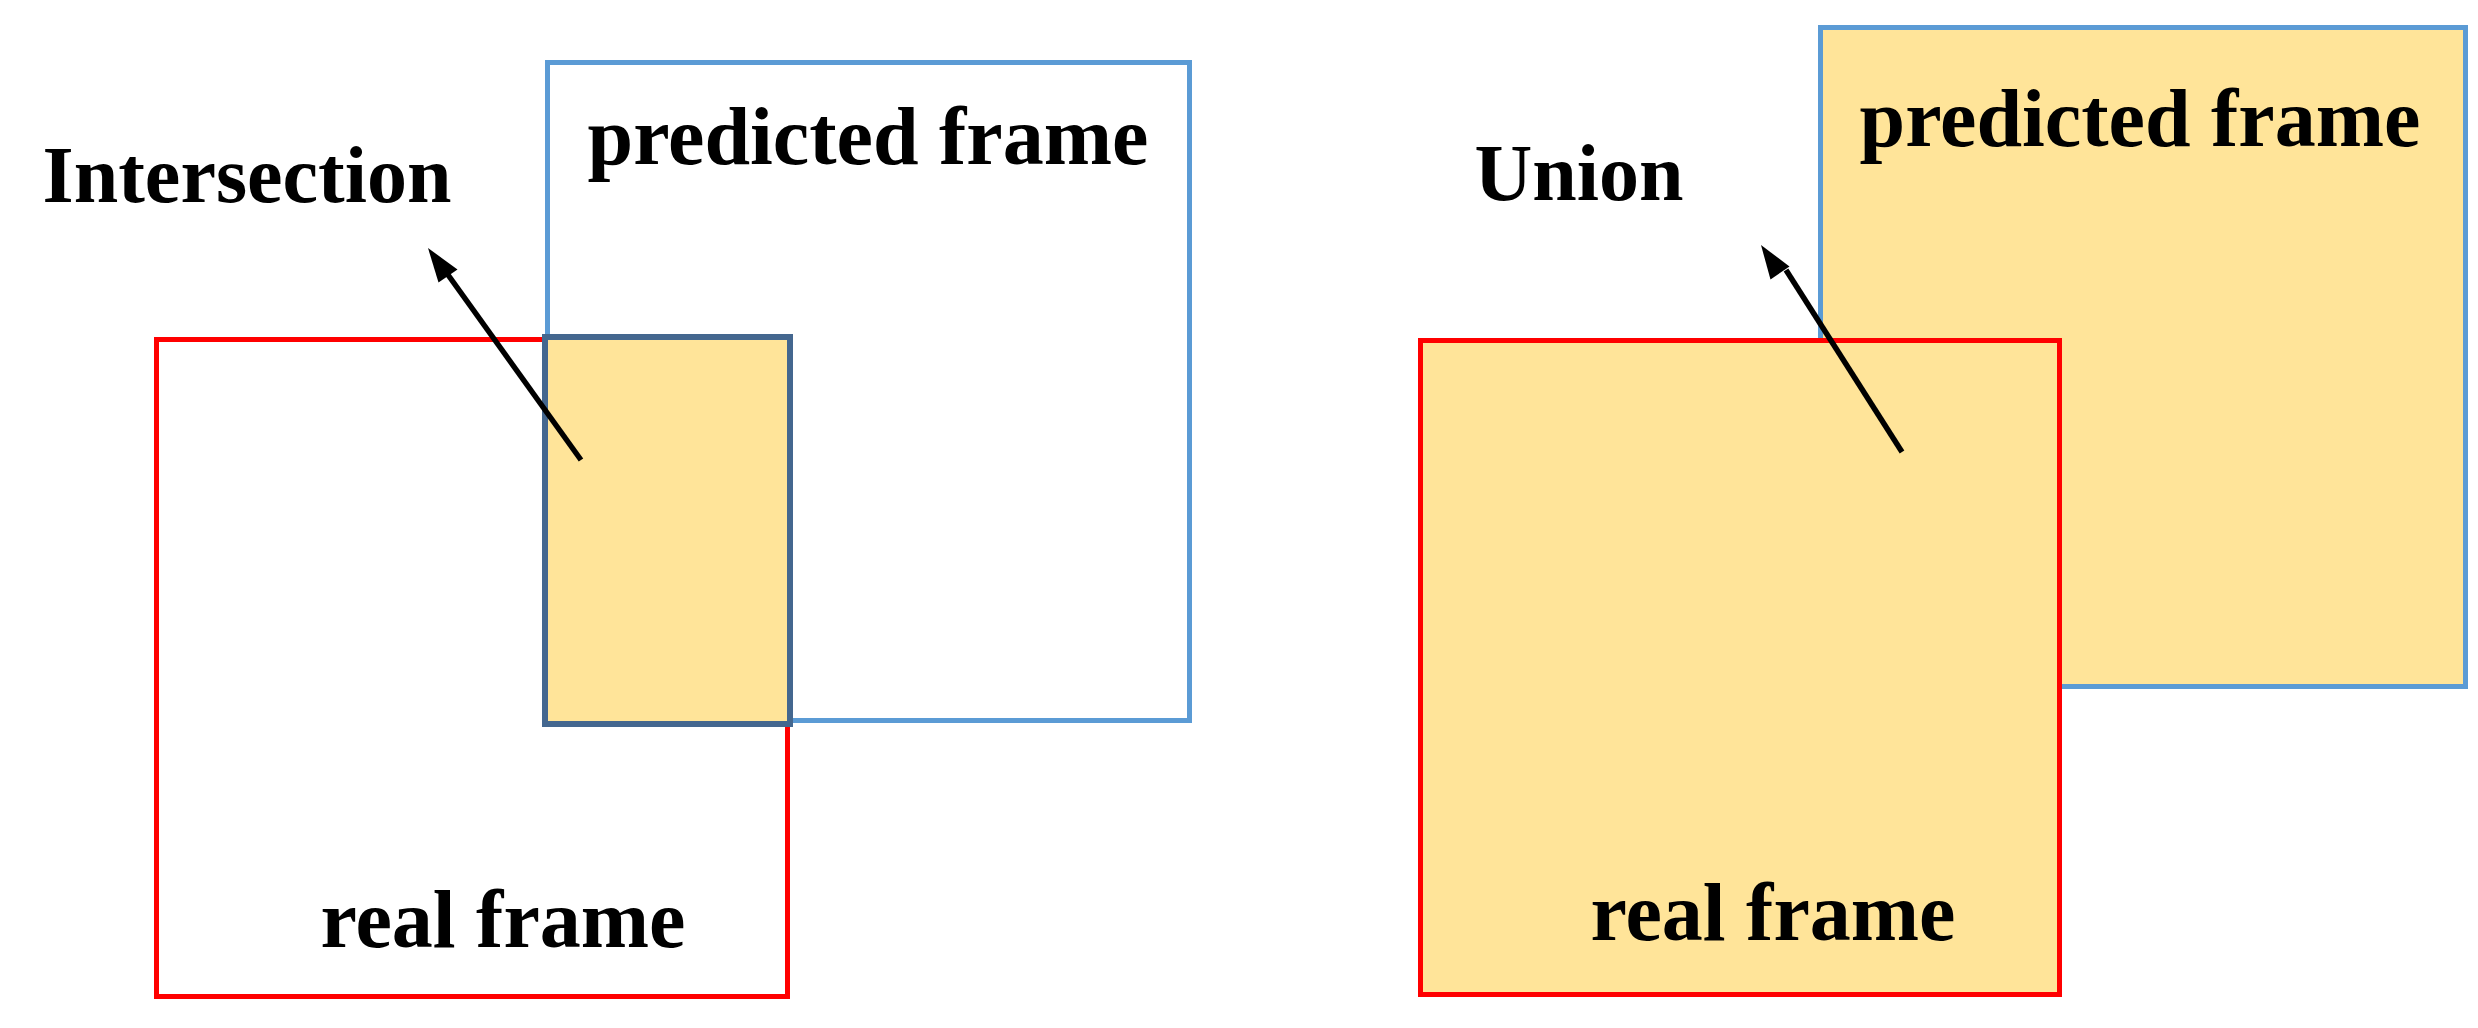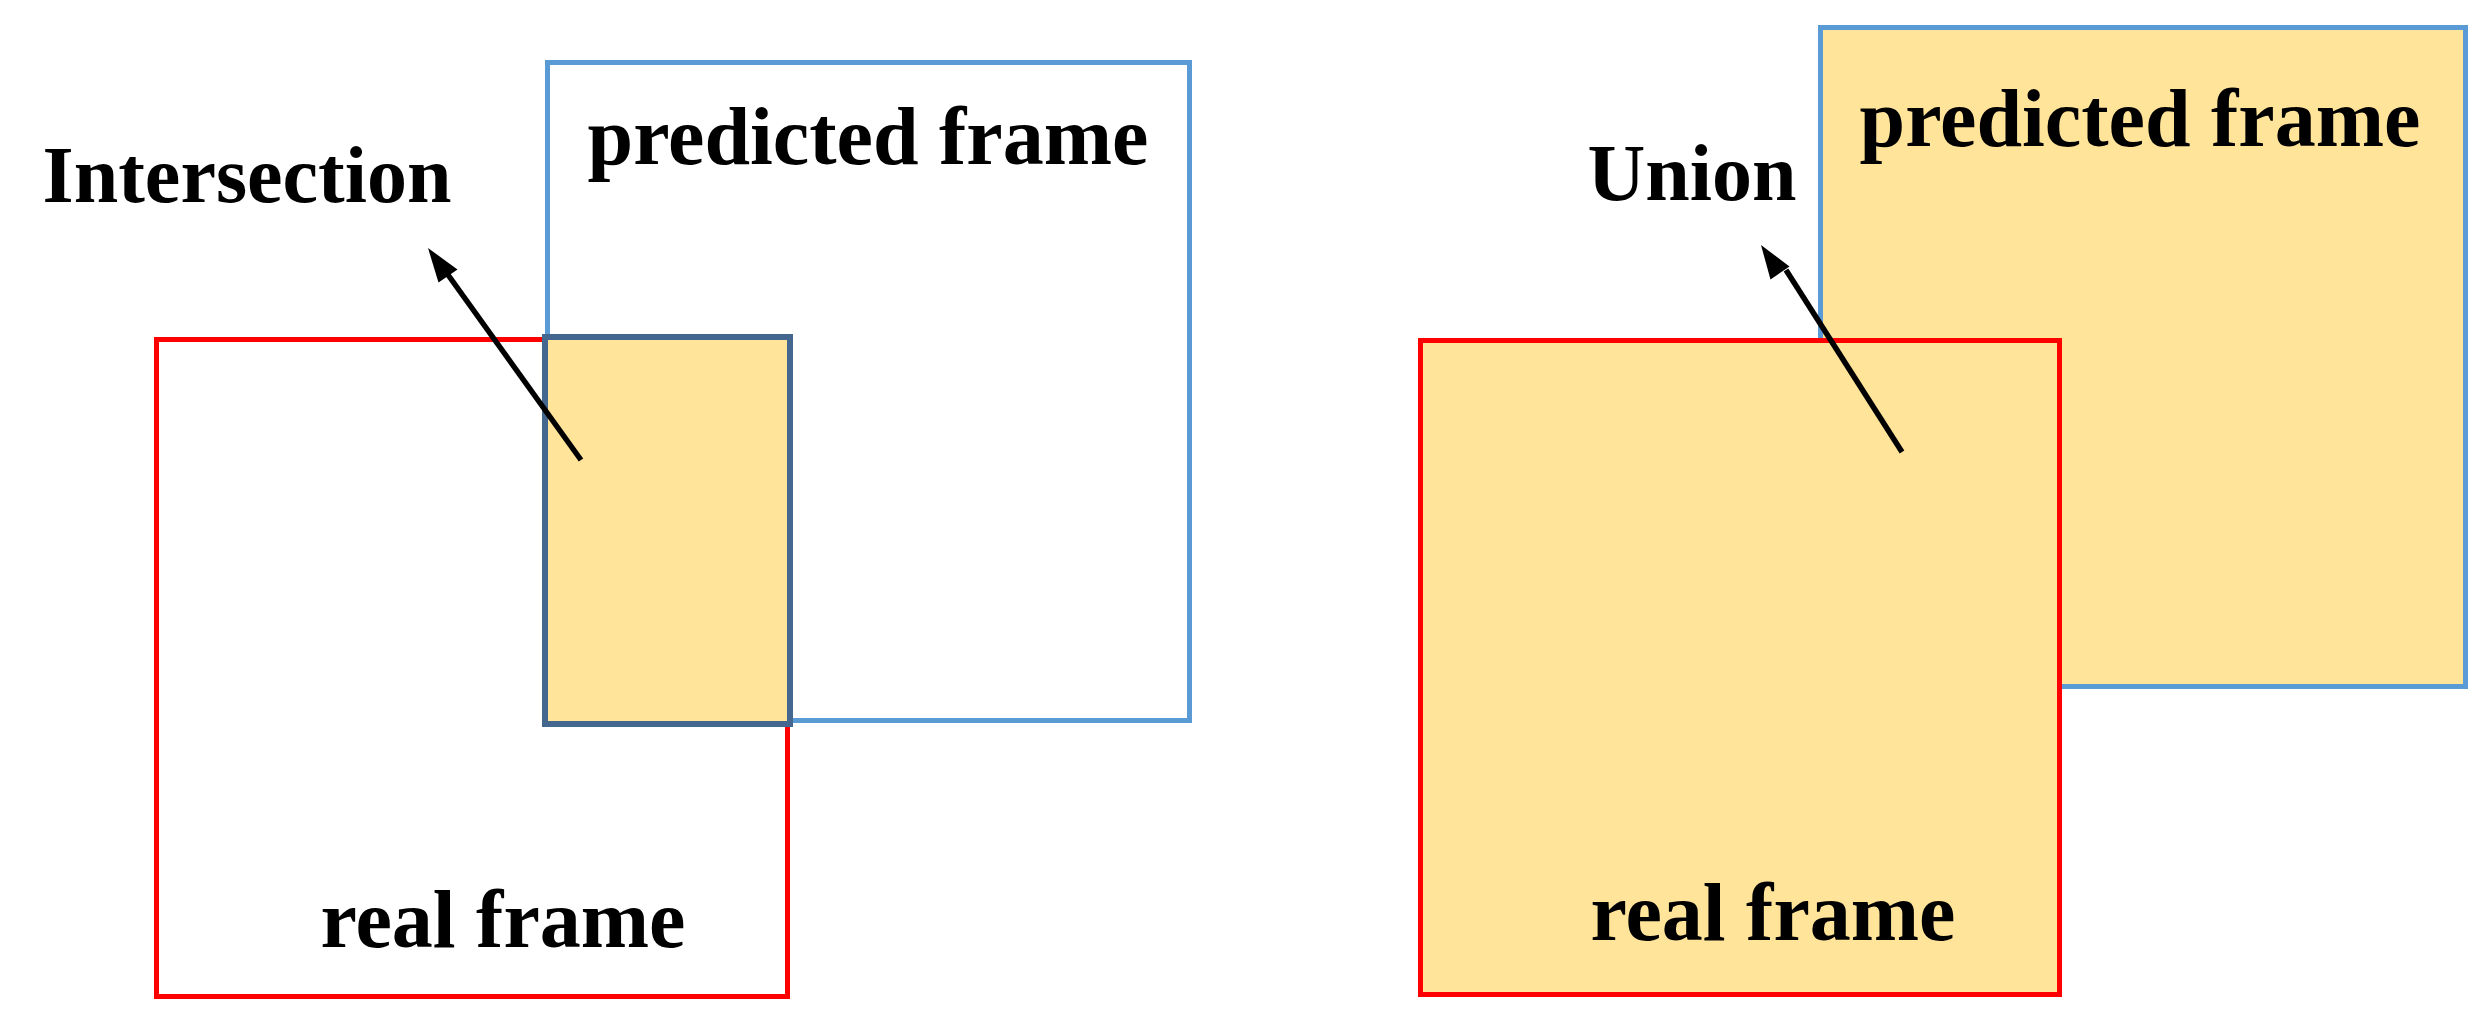--- a/index.html
+++ b/index.html
@@ -57,21 +57,21 @@
     transform: translate(-50%, -50%);
     white-space: nowrap;
     color: var(--text, #000000);
     font-size: 82px;
     line-height: 1;
     z-index: 5;
     font-weight: bold;
   }
   .lbl.bold { font-weight: bold; font-size: 80px; }
   .lbl-intersection { left: 247px;  top: 175px; }
-  .lbl-union        { left: 1692px; top: 173px; text-align: center; }
+  .lbl-union        { left: 1579px; top: 173px; text-align: center; }
   .lbl-pred-left    { left: 868px;  top: 137px; }
   .lbl-real-left    { left: 503px;  top: 920px; }
   .lbl-pred-right   { left: 2140px; top: 119px; }
   .lbl-real-right   { left: 1773px; top: 913px; }
   
   #arrow-layer {
     position: absolute;
     left: 0; top: 0; width: 2478px; height: 1028px;
     z-index: 4;
     pointer-events: none;

